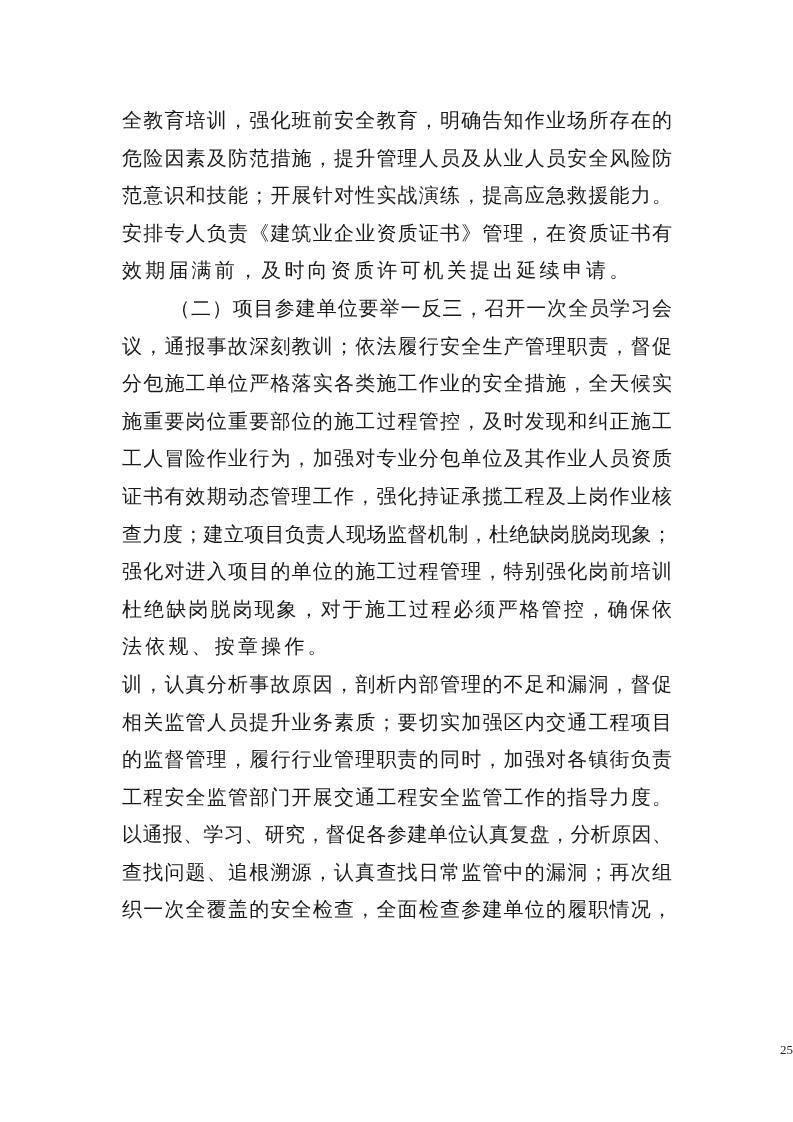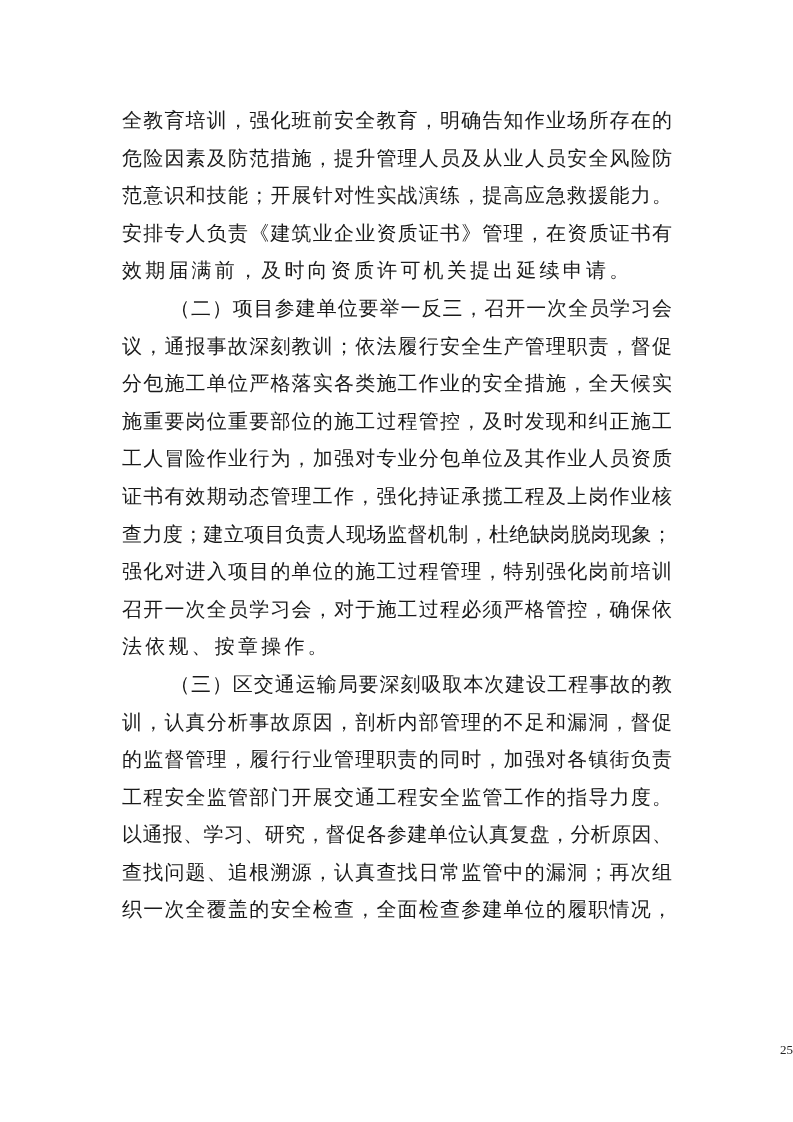--- a/index.html
+++ b/index.html
@@ -43,25 +43,25 @@
     <div class="line last">效期届满前，及时向资质许可机关提出延续申请。</div>
 
     <div class="line indent">（二）项目参建单位要举一反三，召开一次全员学习会</div>
     <div class="line">议，通报事故深刻教训；依法履行安全生产管理职责，督促</div>
     <div class="line">分包施工单位严格落实各类施工作业的安全措施，全天候实</div>
     <div class="line">施重要岗位重要部位的施工过程管控，及时发现和纠正施工</div>
     <div class="line">工人冒险作业行为，加强对专业分包单位及其作业人员资质</div>
     <div class="line">证书有效期动态管理工作，强化持证承揽工程及上岗作业核</div>
     <div class="line">查力度；建立项目负责人现场监督机制，杜绝缺岗脱岗现象；</div>
     <div class="line">强化对进入项目的单位的施工过程管理，特别强化岗前培训</div>
-    <div class="line">召开一次全员学习会，对于施工过程必须严格管控，确保依</div>
+    <div class="line">杜绝缺岗脱岗现象，对于施工过程必须严格管控，确保依</div>
     <div class="line last">法依规、按章操作。</div>
 
-    <div class="line indent">（三）区交通运输局要深刻吸取本次建设工程事故的教</div>
     <div class="line">训，认真分析事故原因，剖析内部管理的不足和漏洞，督促</div>
+    <div class="line">相关监管人员提升业务素质；要切实加强区内交通工程项目</div>
     <div class="line">的监督管理，履行行业管理职责的同时，加强对各镇街负责</div>
     <div class="line">工程安全监管部门开展交通工程安全监管工作的指导力度。</div>
     <div class="line">以通报、学习、研究，督促各参建单位认真复盘，分析原因、</div>
     <div class="line">查找问题、追根溯源，认真查找日常监管中的漏洞；再次组</div>
     <div class="line">织一次全覆盖的安全检查，全面检查参建单位的履职情况，</div>
   </div>
 
   <div class="page-number">25</div>
 </div>
 

